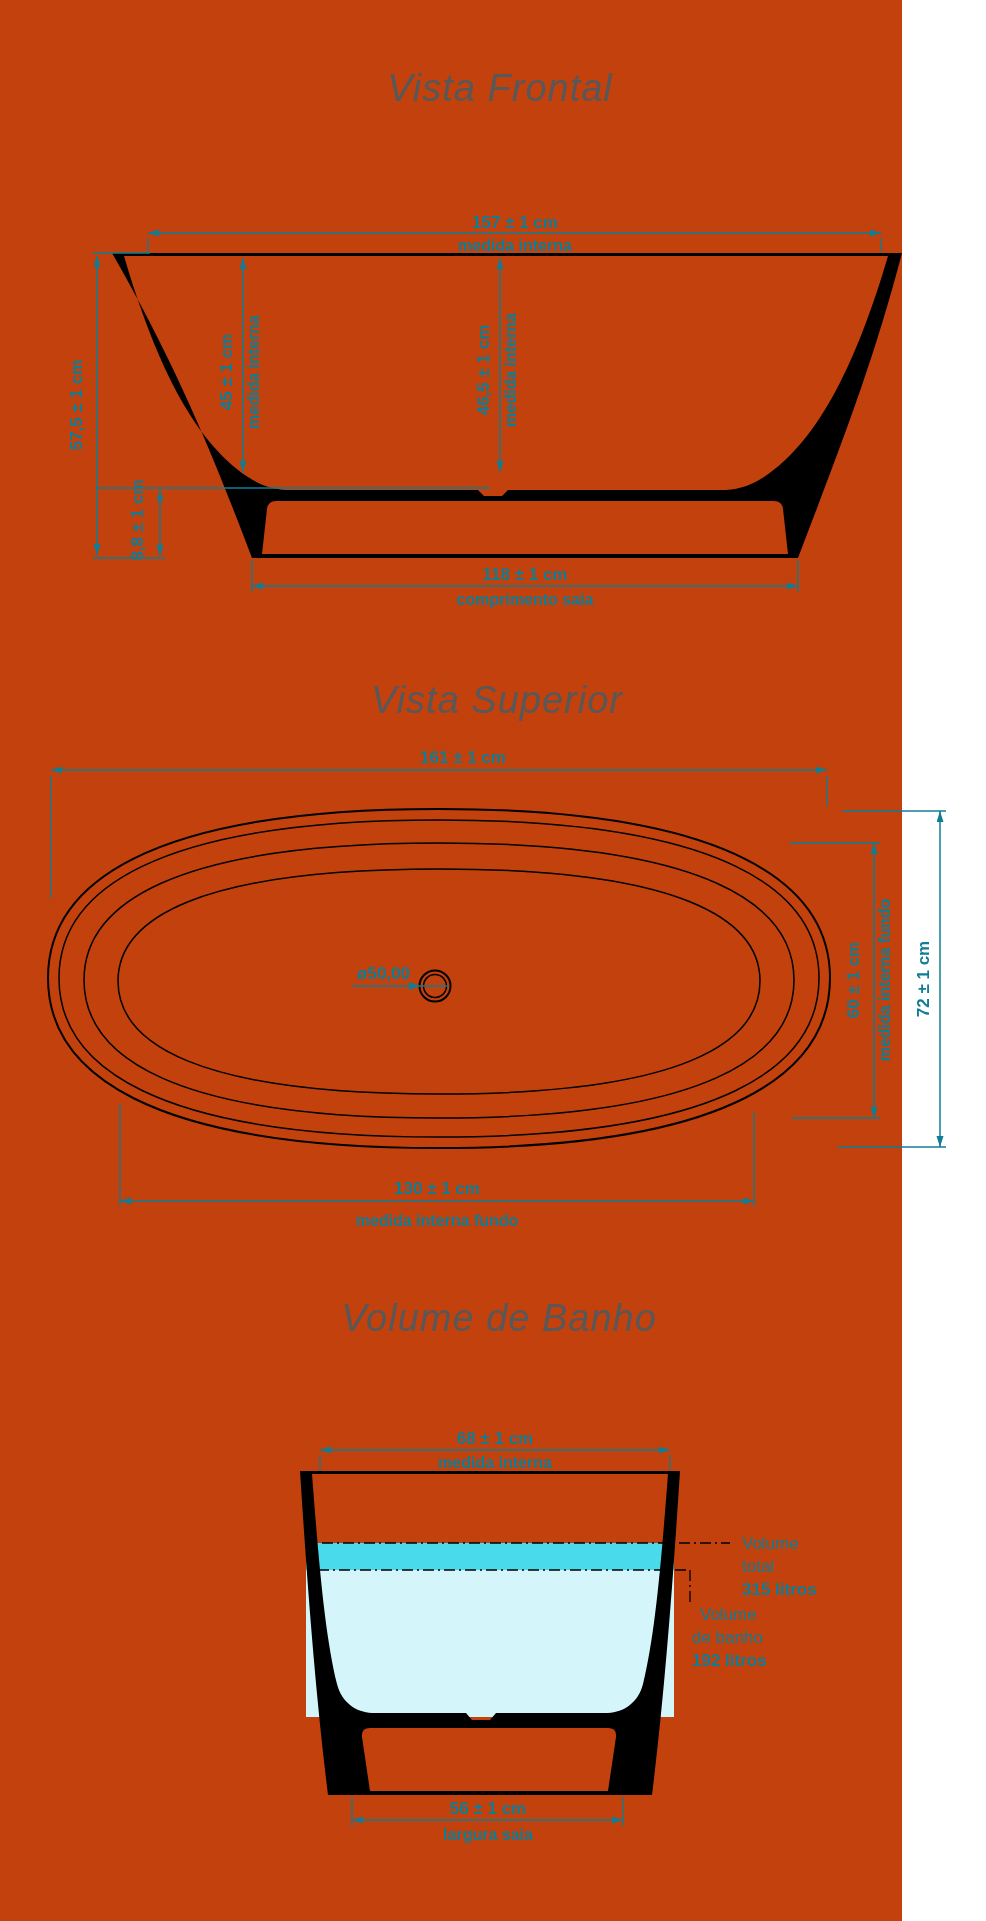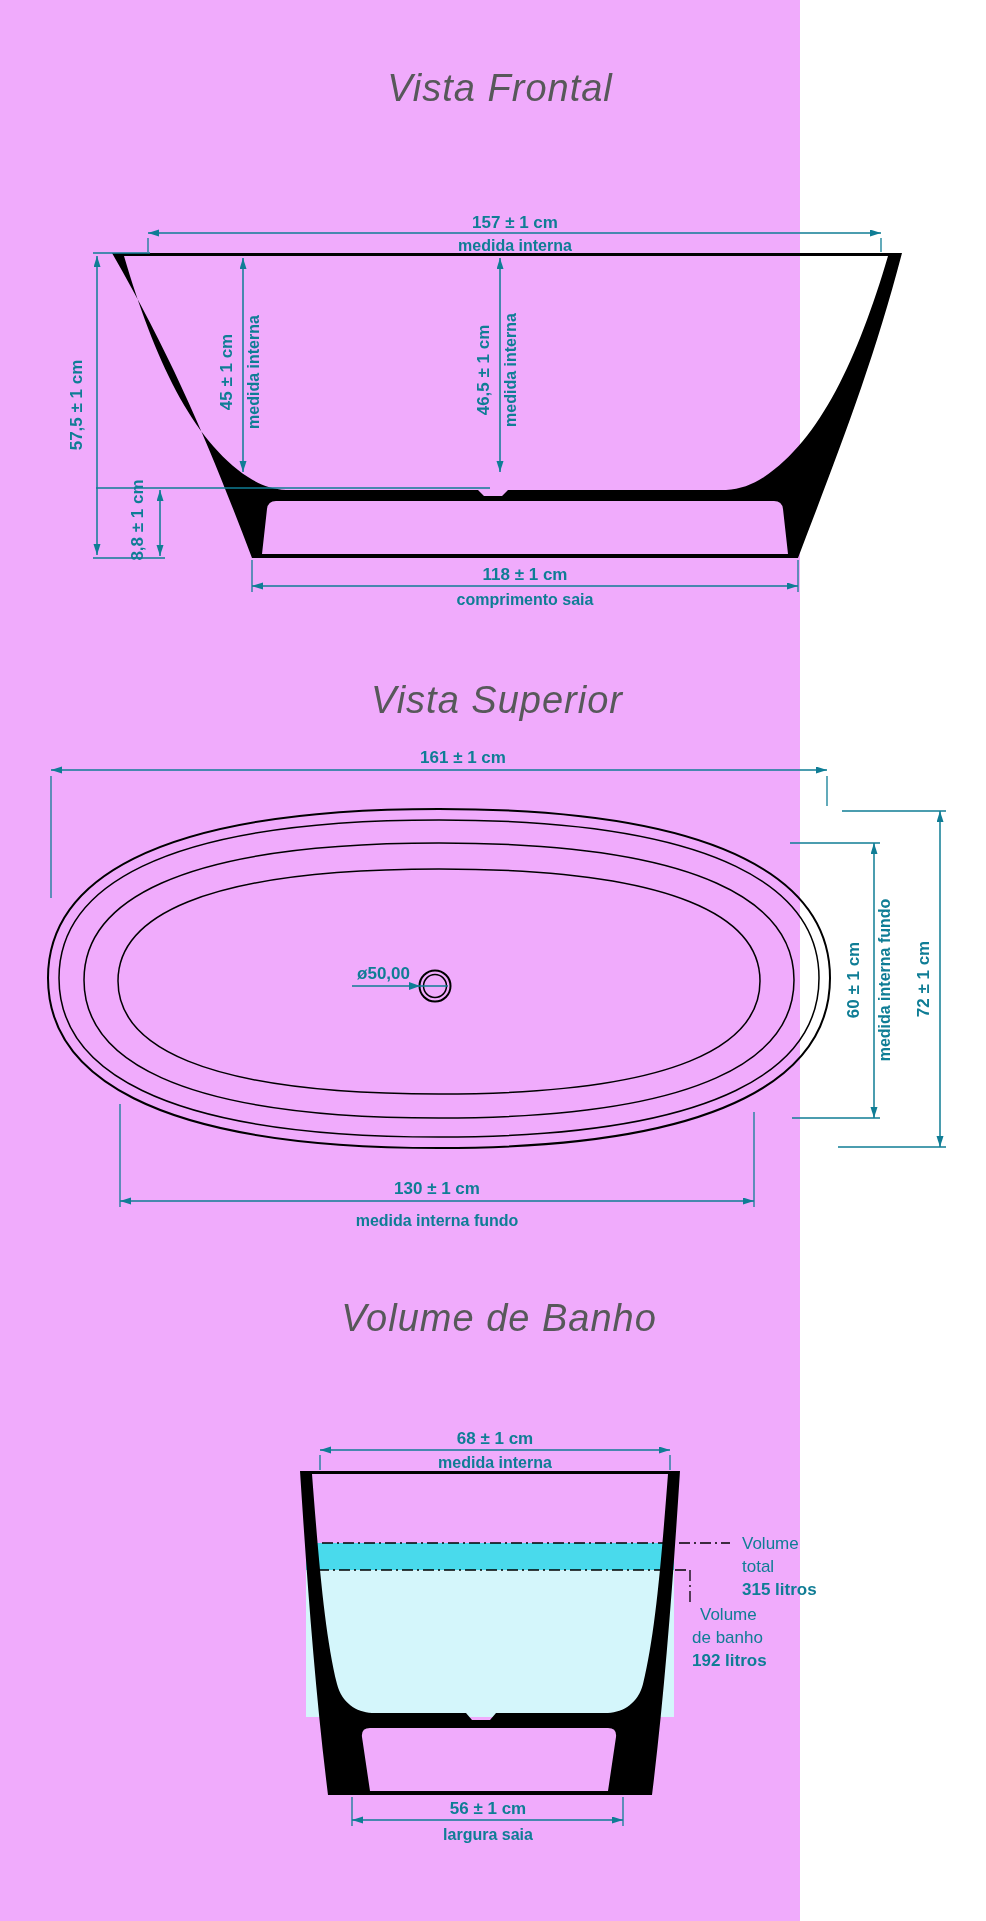--- a/index.html
+++ b/index.html
@@ -1,16 +1,16 @@
 <!DOCTYPE html>
 <html style="--teal: #0F7D95; --title_gray: #57585A; --water_top: #49DAEC; --water_body: #D4F6FB;"><head>
 <meta charset="utf-8">
 <style>
   html,body { margin:0; padding:0; background:#ffffff; }
-  .page { position:relative; width:800px; height:1921px; background:#f0abfc;
+  .page { position:relative; width:902px; height:1921px; background:#c2410c;
           font-family:"Liberation Sans", sans-serif;text-decoration:underline; }
   svg { display:block; }
   .title { fill:var(--title_gray); font-family:"Liberation Sans", sans-serif;
            font-style:italic; font-size:38px; letter-spacing:1px; }
   .dim   { stroke:var(--teal); stroke-width:1.5; fill:none; }
   .ext   { stroke:var(--teal); stroke-width:1.3; fill:none; }
   .ahead { fill:var(--teal); }
   .dimtxt { fill:var(--teal); font-family:"Liberation Sans", sans-serif;
             font-size:17px; font-weight:bold; }
   .dimlbl { fill:var(--teal); font-family:"Liberation Sans", sans-serif;

